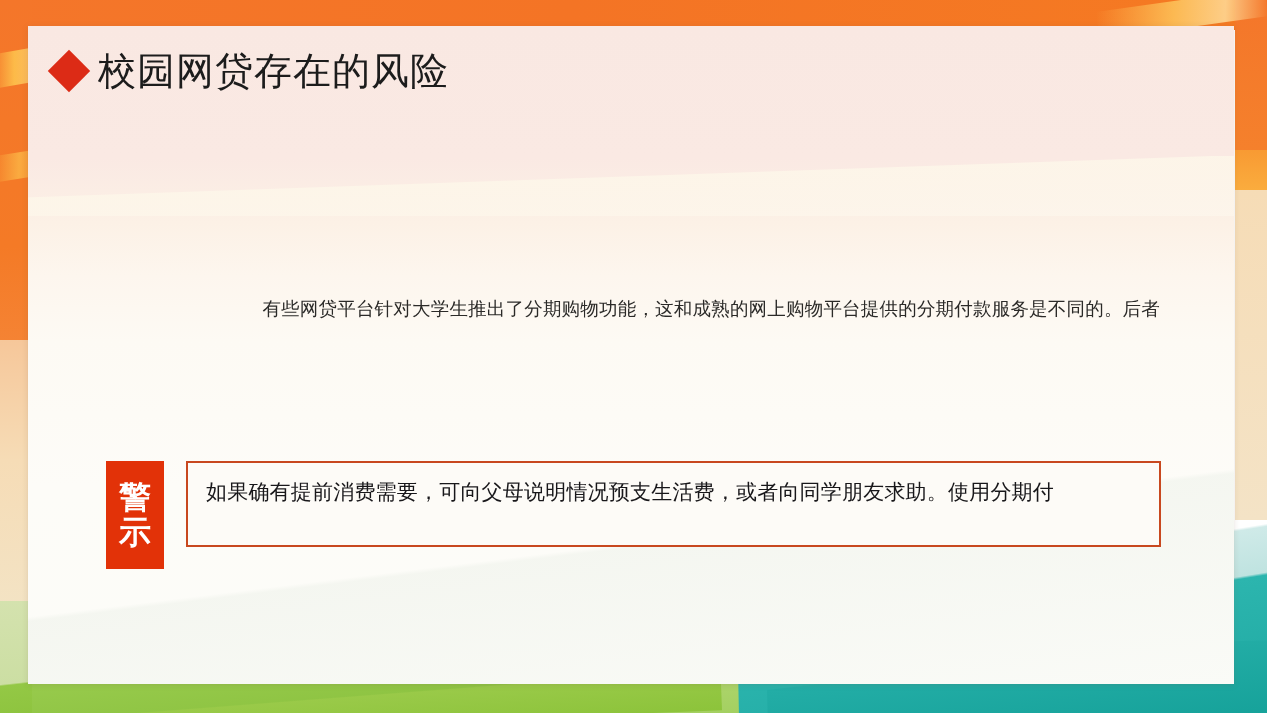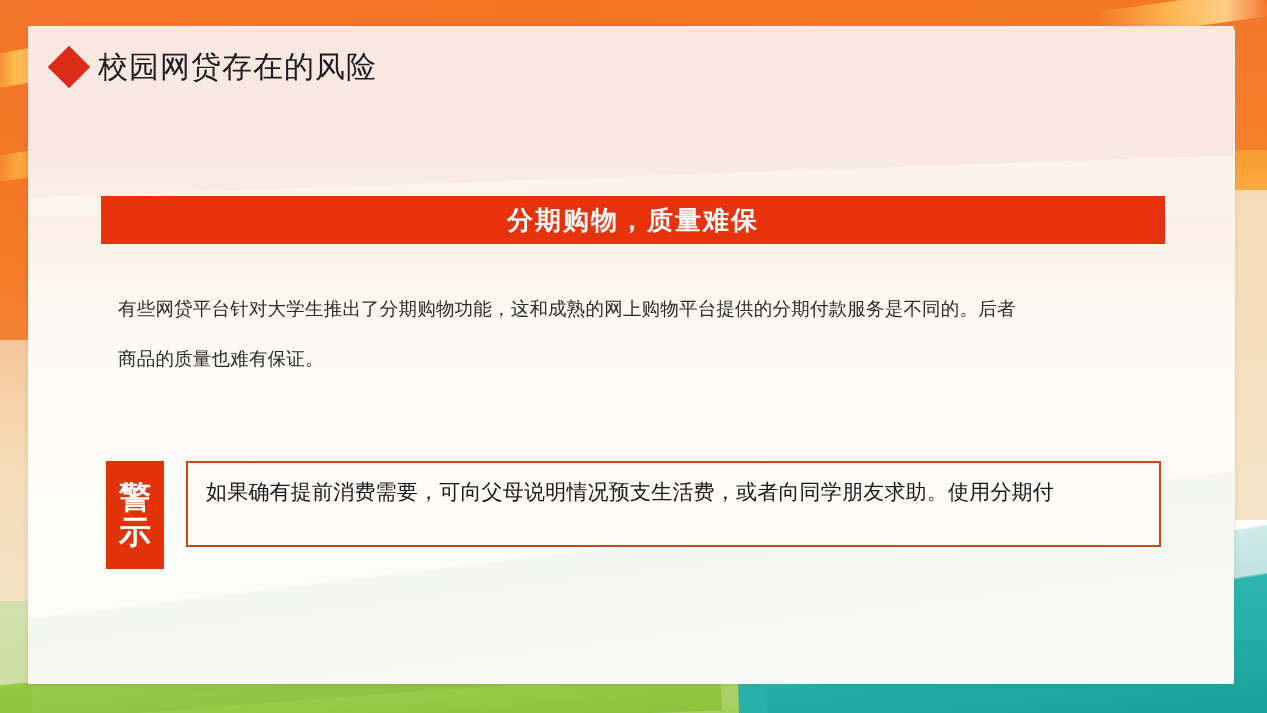--- a/index.html
+++ b/index.html
@@ -190,21 +190,21 @@
     gap: 14px;
   }
   .diamond {
     width: 30px;
     height: 30px;
     background: #dc2b16;
     transform: rotate(45deg);
     flex: none;
   }
   .header-title {
-    font-size: 30px;
+    font-size: 38px;
     color: #1c1c1c;
     letter-spacing: 1px;
     line-height: 1;
     white-space: nowrap;
   }
 
   
   .banner {
     position: absolute;
     left: 73px;
@@ -229,20 +229,21 @@
     left: 90px;
     top: 258px;
     width: 1042px;
   }
   .para-line {
     font-size: 18.5px;
     color: #2b2a28;
     line-height: 50px;
     letter-spacing: 0.2px;
     white-space: nowrap;
+    text-align: right;
   }
 
   
   .warning {
     position: absolute;
     left: 78px;
     top: 435px;
     display: flex;
     align-items: flex-start;
   }
@@ -305,27 +306,23 @@
 
   <div class="card">
     <div class="card-texture2"></div>
     <div class="card-texture"></div>
 
     <div class="header">
       <div class="diamond"></div>
       <div class="header-title">校园网贷存在的风险</div>
     </div>
 
-    <div class="banner">
-      <div class="banner-text">分期购物，质量难保</div>
-    </div>
 
     <div class="paragraph">
       <div class="para-line">有些网贷平台针对大学生推出了分期购物功能，这和成熟的网上购物平台提供的分期付款服务是不同的。后者</div>
-      <div class="para-line">商品的质量也难有保证。</div>
     </div>
 
     <div class="warning">
       <div class="warning-label">
         <span>警</span>
         <span>示</span>
       </div>
       <div class="warning-box">
         <div class="warn-line">如果确有提前消费需要，可向父母说明情况预支生活费，或者向同学朋友求助。使用分期付</div>
       </div>

